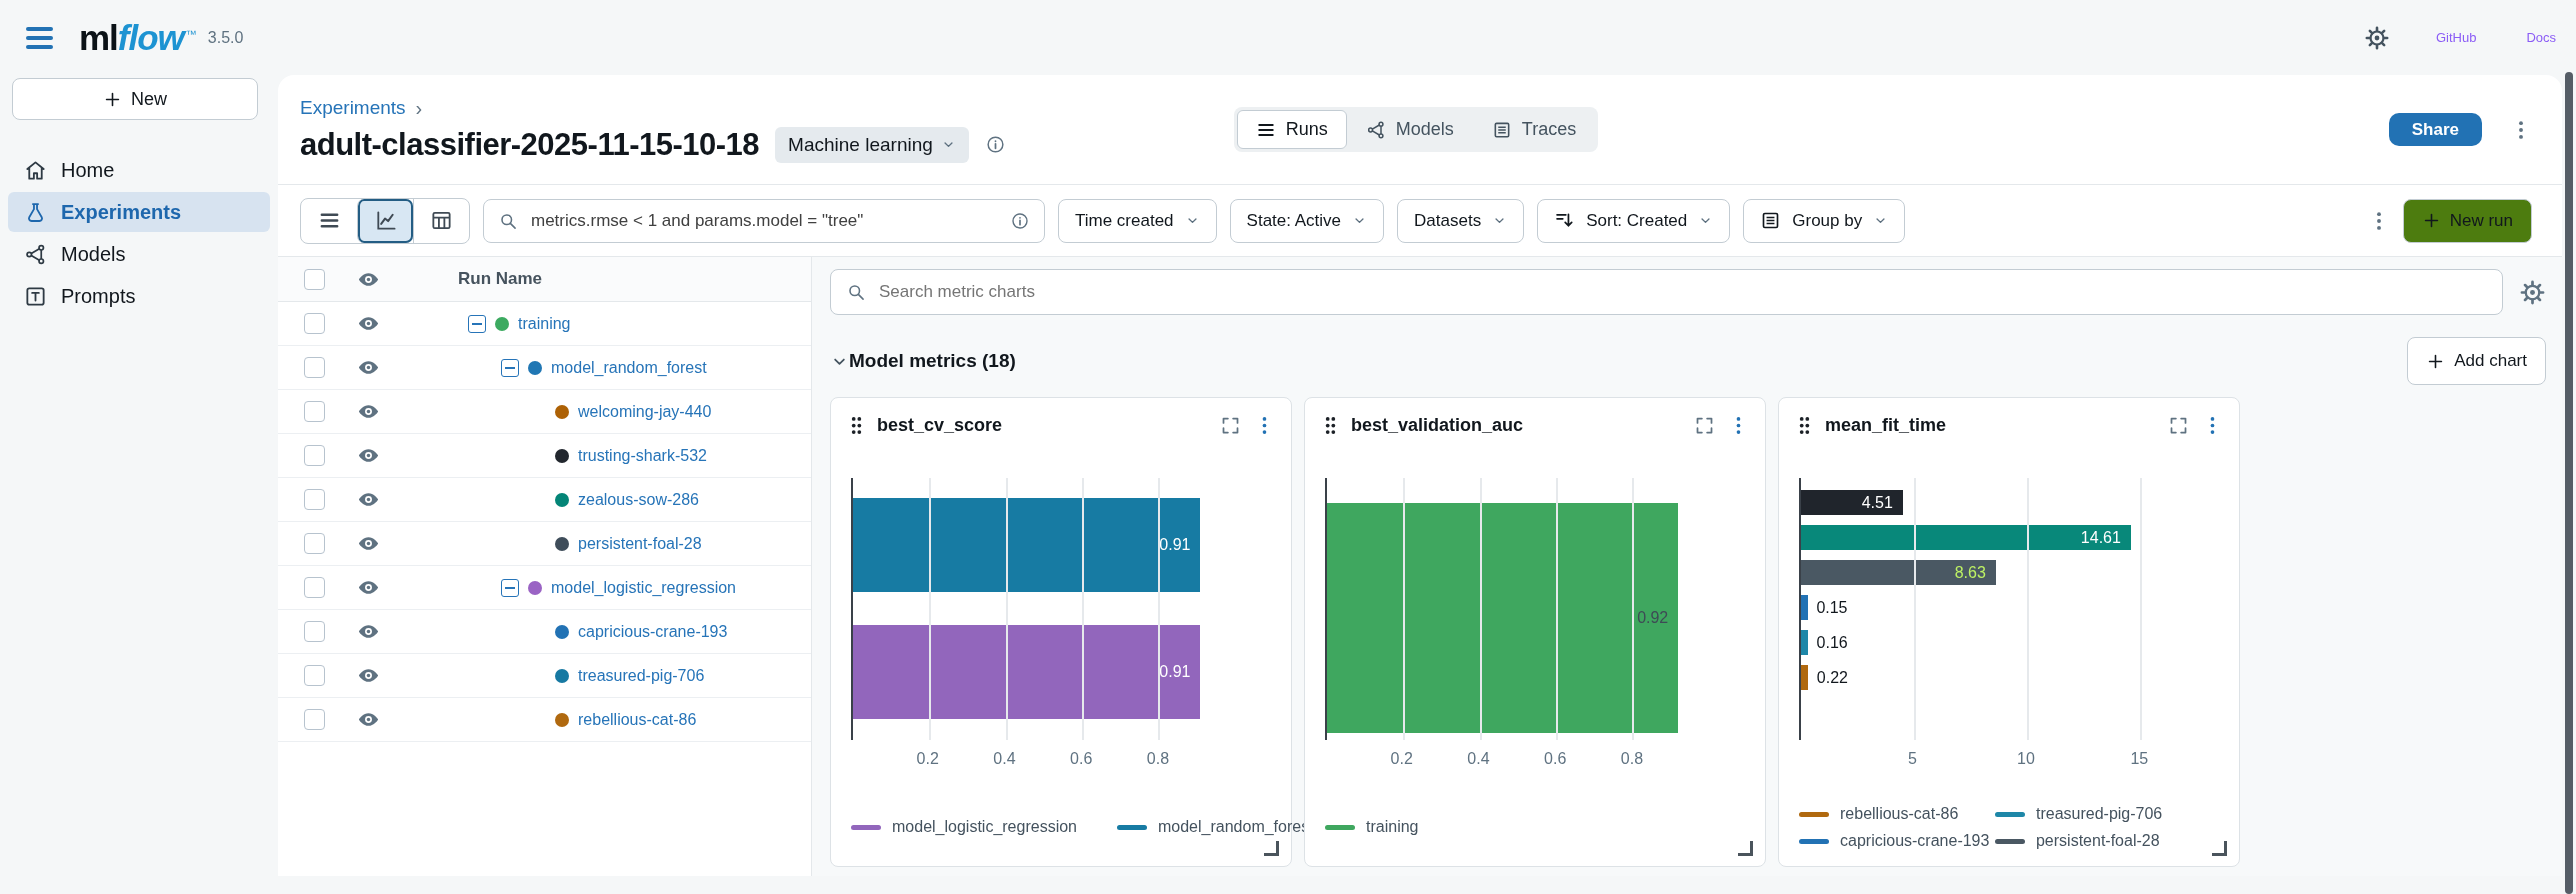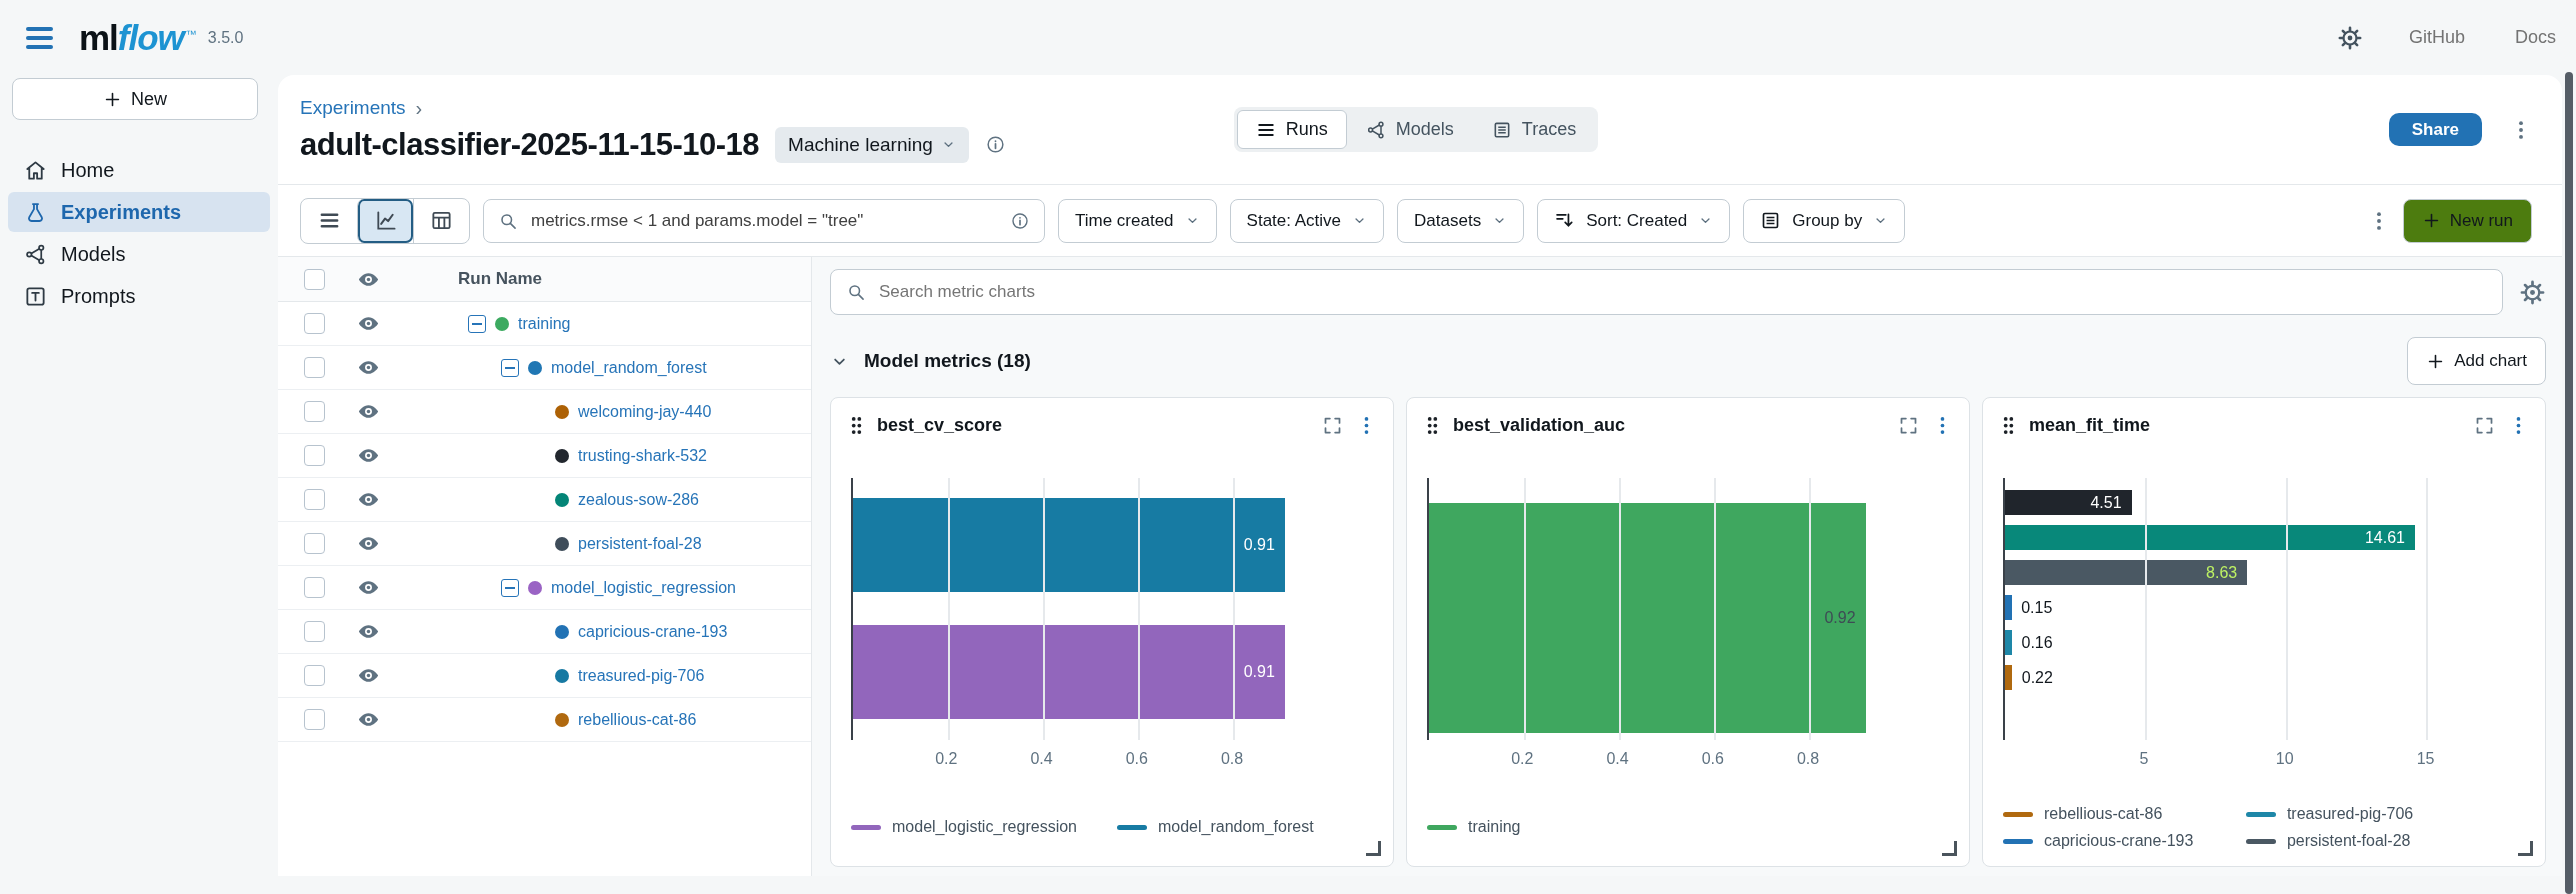--- a/index.html
+++ b/index.html
@@ -13,21 +13,21 @@
   
   #topbar{position:absolute;left:0;top:0;width:2576px;height:75px;display:flex;align-items:center;padding:0 20px 0 26px;box-sizing:border-box}
   .hamburger{display:flex;flex-direction:column;gap:5px;cursor:pointer}
   .hamburger span{width:27px;height:4px;border-radius:2px;background:#2272b4}
   .logo{display:flex;align-items:baseline;margin-left:26px}
   .logo .ml{font-size:35px;font-weight:800;letter-spacing:-1px;color:#0b1217}
   .logo .flow{font-size:35px;font-weight:800;font-style:italic;letter-spacing:-1px;color:#1d93d2}
   .logo .tm{font-size:11px;color:#1d93d2;margin-left:2px;transform:translateY(-12px)}
   .version{margin-left:11px;font-size:16px;color:#5f7281}
   .topbar-right{margin-left:auto;display:flex;align-items:center;gap:50px}
-  .topbar-link{font-size:18px;color:#737373;cursor:pointer}
+  .topbar-link{font-size:13px;color:#8b5cf6;cursor:pointer}
   .gear-top{color:#44535f;cursor:pointer;margin-right:-4px}
 
   
   #sidebar{position:absolute;left:0;top:75px;width:278px;bottom:0;box-sizing:border-box}
   .new-btn{margin:3px 0 0 12px;width:246px;height:42px;background:#fff;border:1px solid #c3ccd3;border-radius:8px;
            display:flex;align-items:center;justify-content:center;gap:9px;font-size:18px;color:#11171d}
   .nav{margin-top:30px;display:flex;flex-direction:column;gap:2px}
   .nav-item{height:40px;display:flex;align-items:center;gap:14px;padding-left:24px;font-size:20px;color:#11171d;cursor:pointer}
   .nav-item .icon{color:#2e3a44}
   .nav-item.active{margin:0 8px;padding-left:16px;background:#d7e3f0;border-radius:6px;color:#1e67ad;font-weight:700}
@@ -88,27 +88,27 @@
   .dot{width:14px;height:14px;border-radius:50%;background:#999;flex:none}
   .run-link{font-size:16px;color:#2674b8;white-space:nowrap}
 
   
   .charts-pane{flex:1;background:#f7f9fa;padding:12px 16px 0 18px;display:flex;flex-direction:column;min-width:0;box-sizing:border-box}
   .metric-search-row{display:flex;align-items:center;gap:16px}
   .metric-search{flex:1;height:46px;background:#fff;border:1px solid #c3ccd3;border-radius:8px;display:flex;align-items:center;padding:0 15px;gap:11px;box-sizing:border-box}
   .metric-search input{flex:1;border:none;outline:none;font-size:17px;color:#6b7a87;font-family:inherit;background:transparent}
   .metric-search .icon{color:#5f7281}
   .gear-btn{color:#5f7281;cursor:pointer;background:none;border:none;padding:0}
-  .section-row{display:flex;align-items:center;gap:15px;margin-top:22px}
+  .section-row{display:flex;align-items:center;margin-top:22px}
   .section-chevron{color:#44535f;cursor:pointer}
   .section-label{font-size:19px;font-weight:700;color:#11171d}
   .sec-spacer{flex:1}
   .add-chart-btn{height:48px;padding:0 18px;border:1px solid #c3ccd3;border-radius:8px;background:#fff;display:flex;align-items:center;gap:9px;font-size:17px;color:#11171d}
   .cards-row{display:flex;gap:12px;margin-top:12px}
-  .chart-card{width:564px;height:470px;background:#fff;border:1px solid #dde2e6;border-radius:8px;position:relative;box-sizing:border-box;padding:16px 16px 0 18px}
+  .chart-card{width:462px;height:470px;background:#fff;border:1px solid #dde2e6;border-radius:8px;position:relative;box-sizing:border-box;padding:16px 16px 0 18px}
   .card-head{display:flex;align-items:center;gap:13px}
   .grip{color:#1c2127;cursor:grab}
   .chart-title{font-size:18px;font-weight:700;color:#11171d;white-space:nowrap}
   .card-head .spacer{flex:1}
   .fullscreen{color:#5f7281;cursor:pointer}
   .plot-wrap{position:absolute;left:20px;right:18px;top:80px}
   .plot{position:relative;height:262px;border-left:2px solid #3a4149}
   .gridline{position:absolute;top:0;bottom:0;width:2px;background:#e6e9ec}
   .bars{position:relative;height:100%;box-sizing:border-box}
   .bar-row{position:relative}

